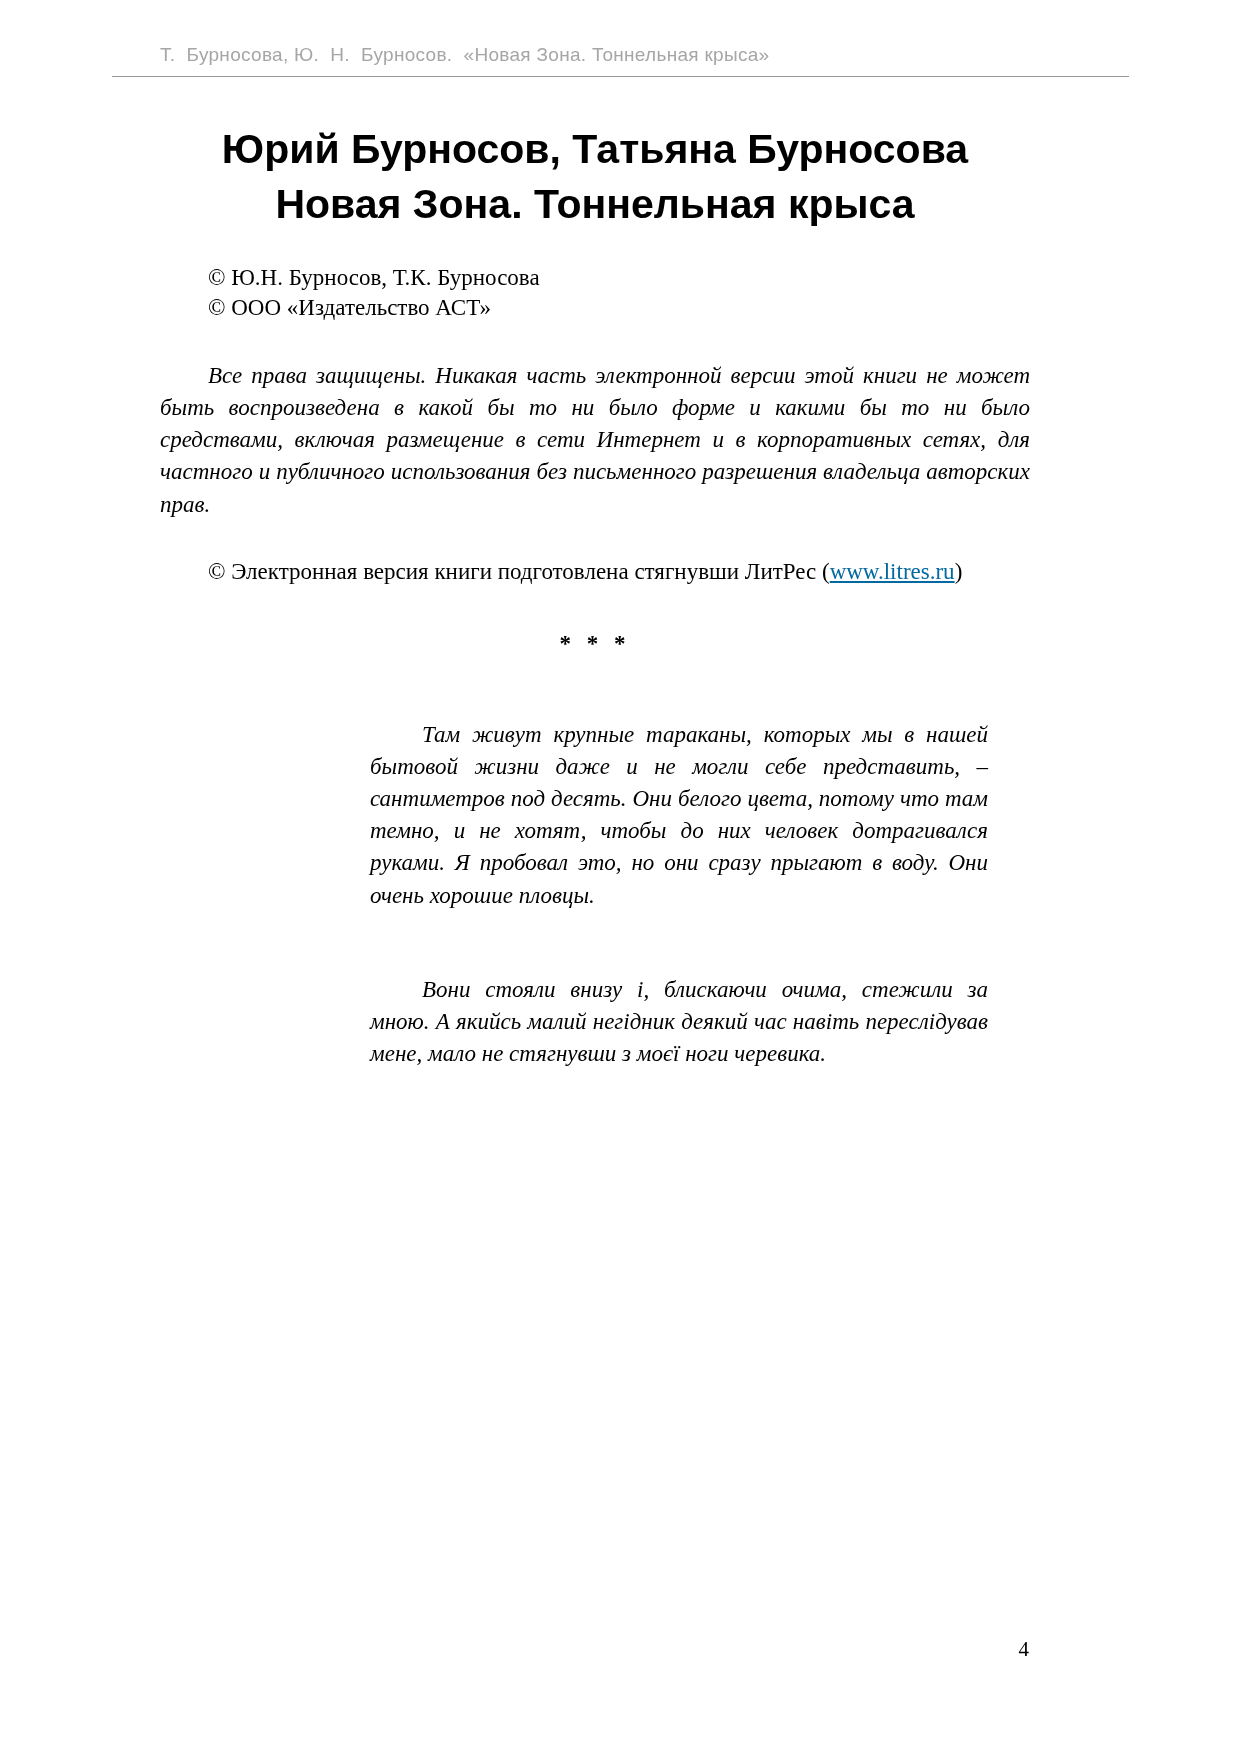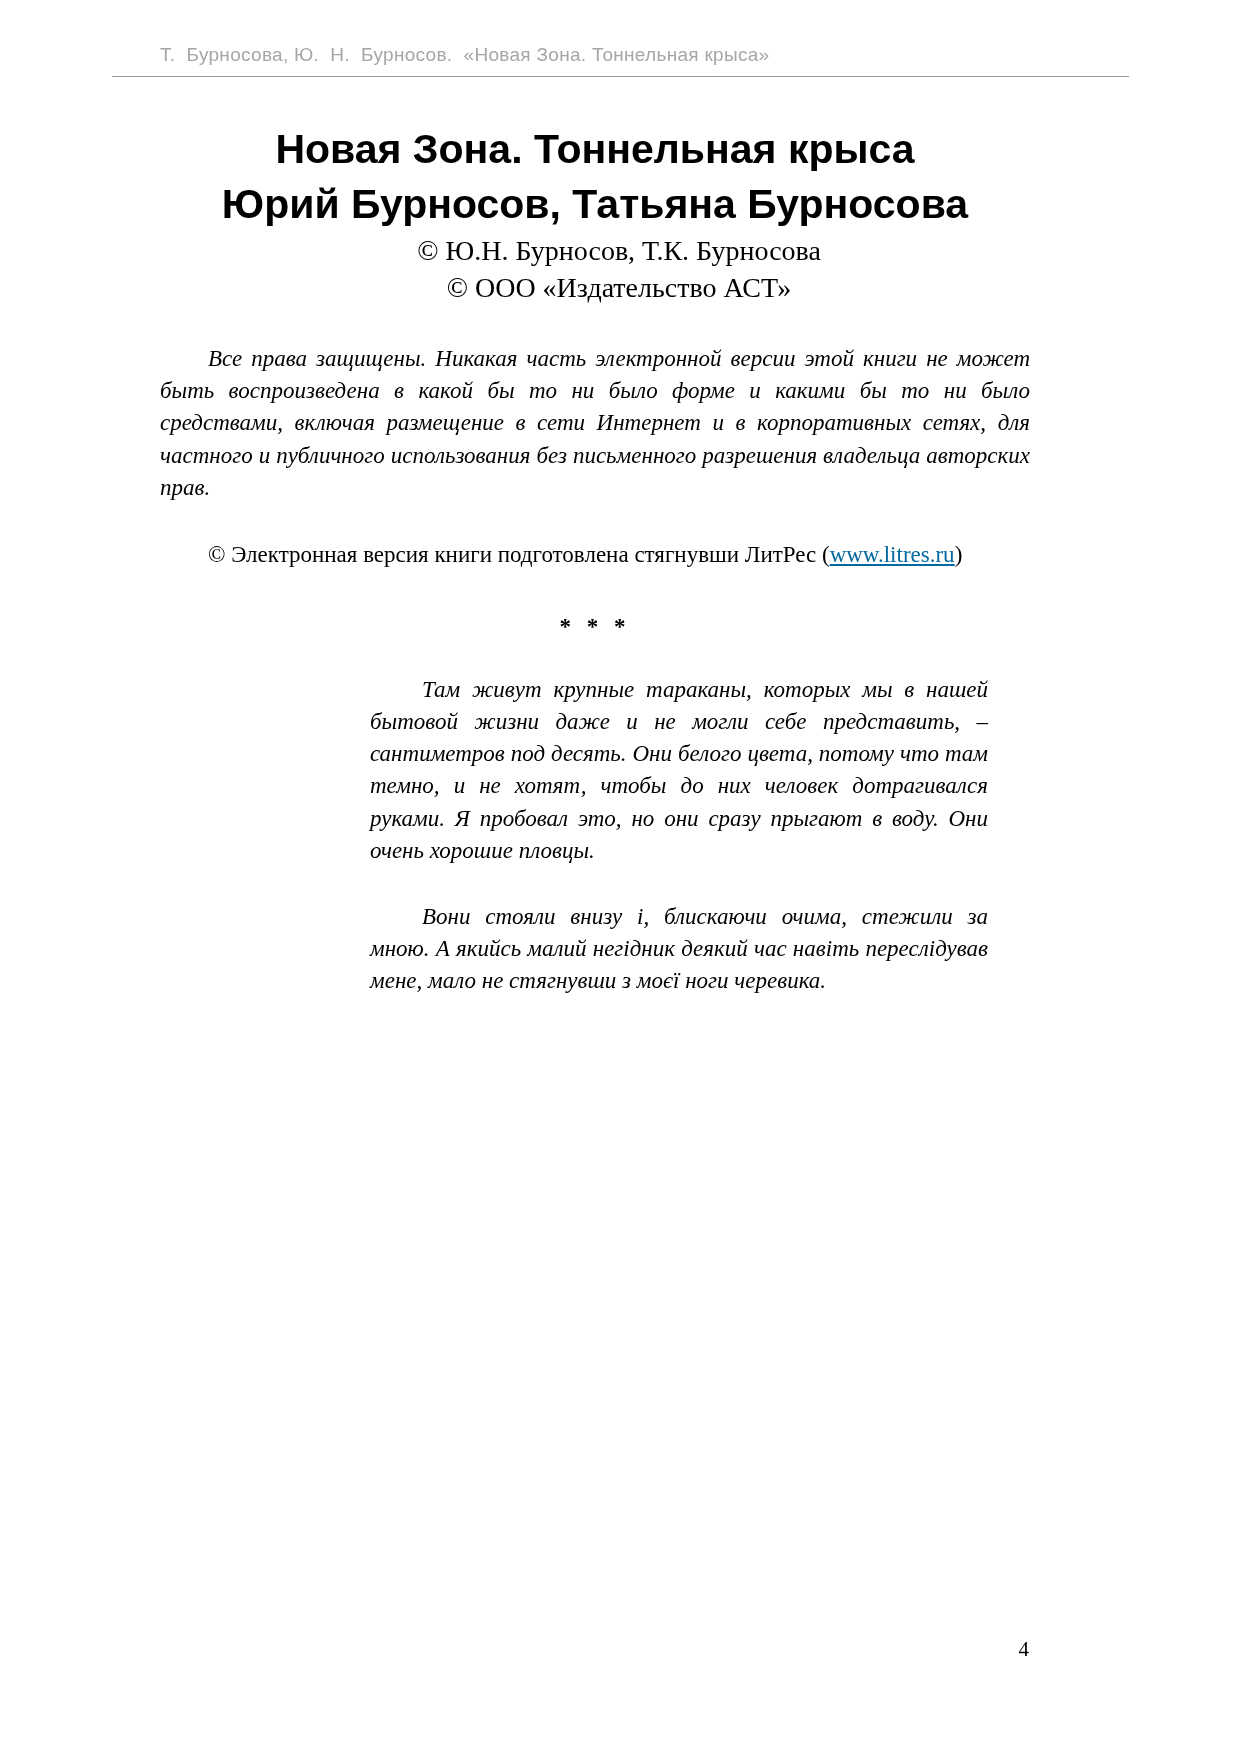--- a/index.html
+++ b/index.html
@@ -39,25 +39,24 @@
   }
   .book-title {
     text-align: center;
     font-family: "Liberation Sans", sans-serif;
     font-weight: bold;
     font-size: 41px;
     line-height: 1.33;
     color: #000000;
   }
   .copyright-block {
-    margin-top: 2px;
+    margin-top: 32px;
     padding-left: 48px;
-    font-size: 28px;
+    font-size: 23px;
     line-height: 1.32;
-    text-align: center;
   }
   .rights-notice {
     margin-top: 36px;
     font-style: italic;
     font-size: 23px;
     line-height: 1.4;
     text-align: justify;
     text-indent: 48px;
   }
   .litres-line {
@@ -71,21 +70,21 @@
     cursor: pointer;
   }
   .stars {
     margin-top: 46px;
     text-align: center;
     font-weight: bold;
     font-size: 23px;
     letter-spacing: 5px;
   }
   .epigraph-text {
-    margin-top: 34px;
+    margin-top: 62px;
     margin-left: 210px;
     width: 618px;
     font-style: italic;
     font-size: 23px;
     line-height: 1.4;
     text-align: justify;
     text-indent: 52px;
   }
   .epigraph-attribution {
     margin-left: 210px;
@@ -108,22 +107,22 @@
 
 <div class="page">
 
   <div class="running-header">Т.  Бурносова, Ю.  Н.  Бурносов.  «Новая Зона. Тоннельная крыса»</div>
 
   <div class="header-rule"></div>
 
   <div class="content">
 
     <h1 class="book-title">
+      <div>Юрий Бурносов, Татьяна Бурносова</div>
       <div>Новая Зона. Тоннельная крыса</div>
-      <div>Юрий Бурносов, Татьяна Бурносова</div>
     </h1>
 
     <div class="copyright-block">
       <div>© Ю.Н. Бурносов, Т.К. Бурносова</div>
       <div>© ООО «Издательство АСТ»</div>
     </div>
 
     <p class="rights-notice">Все права защищены. Никакая часть электронной версии этой книги не может быть воспроизведена в какой бы то ни было форме и какими бы то ни было средствами, включая размещение в сети Интернет и в корпоративных сетях, для частного и публичного использования без письменного разрешения владельца авторских прав.</p>
 
     <p class="litres-line">

